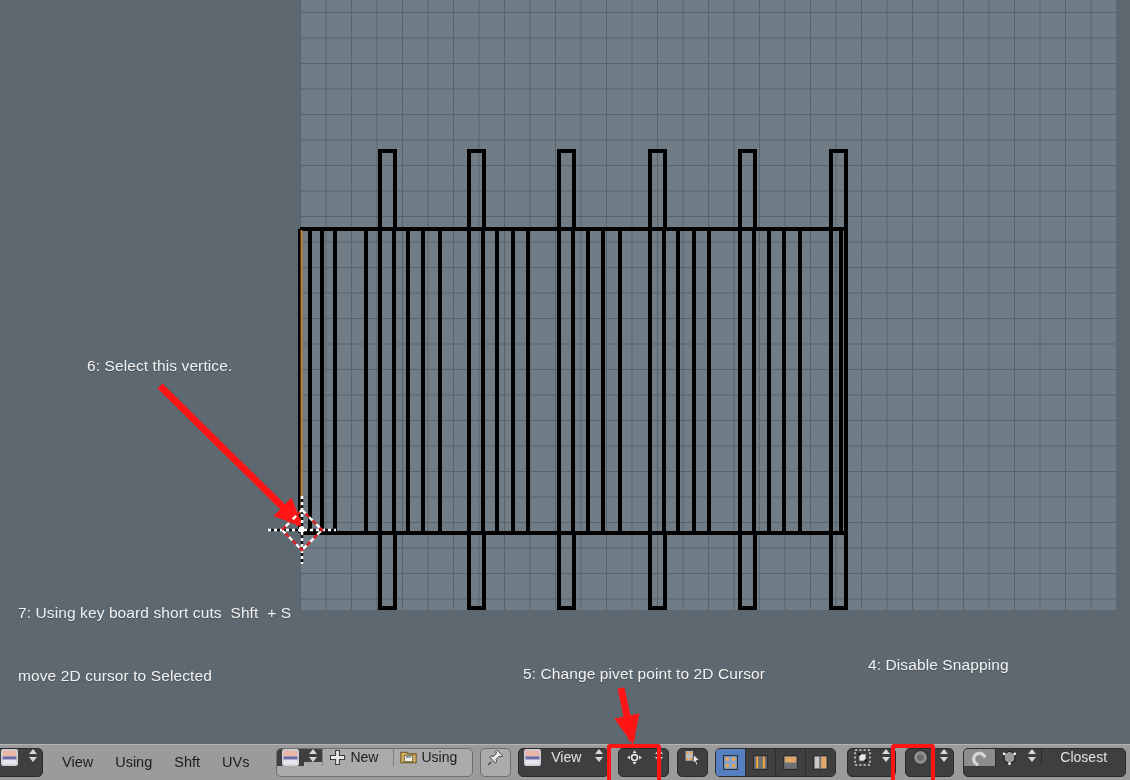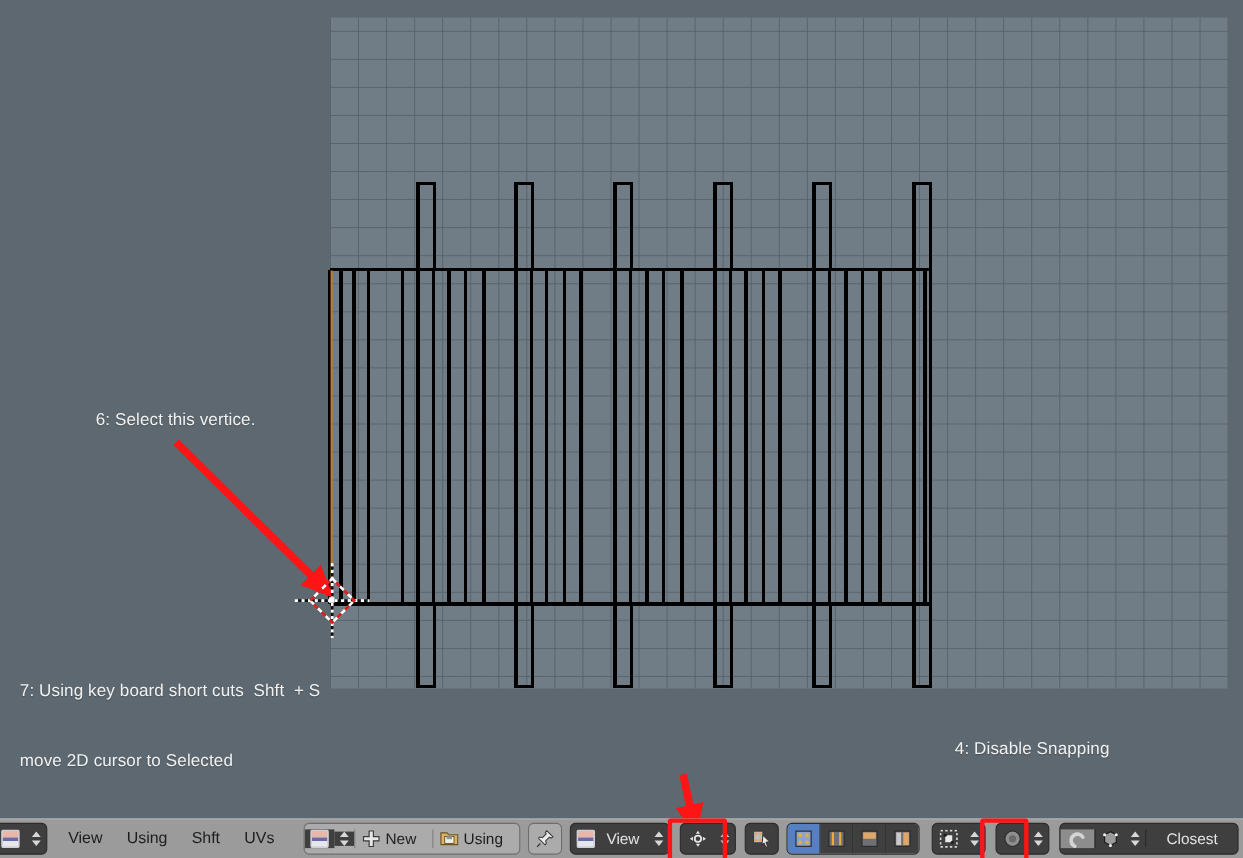--- a/index.html
+++ b/index.html
@@ -8,21 +8,20 @@
     background:#5d6870;
     font-family:"Liberation Sans", sans-serif;
     overflow:hidden;
     position:relative;
   }
   
   #uv-canvas{
     position:absolute;left:0;top:0;width:1130px;height:744px;
     background:#5d6870;
     overflow:hidden;
-    margin-top:16px;
   }
   #uv-image-area{
     position:absolute;
     left:300px;top:-90px;
     width:816px;height:700px;
     background:#707c86;
   }
   #uv-grid-minor{
     position:absolute;inset:0;
     background-image:
@@ -53,21 +52,21 @@
     display:flex;align-items:center;
     box-shadow:inset 0 1px 0 #b4b4b4;
   }
   .tb-gap{width:8px;height:1px;flex:0 0 auto;}
   .menu-txt{
     color:#1d1d1d;font-size:14.5px;padding:0 11px;line-height:36px;
     flex:0 0 auto;
   }
   
   .grp{
-    display:flex;align-items:center;height:27px;flex:0 0 auto;
+    display:flex;align-items:flex-start;height:27px;flex:0 0 auto;
     border-radius:5px;overflow:hidden;
     background:#3f3f3f;
     border:1px solid #2b2b2b;
   }
   .grp.light{background:#ababab;border-color:#6e6e6e;}
   .cell{
     display:flex;align-items:center;justify-content:center;
     padding:0 6px;position:relative;
   }
   .cell.sep{border-left:1px solid #2b2b2b;}
@@ -180,20 +179,21 @@
     </g>
   </svg>
 
   <div style="position:absolute;left:299px;top:527px;width:5px;height:5px;background:#ffffff;"></div>
 
   <div class="anno" id="anno-6">6: Select this vertice.</div>
   <div class="anno" id="anno-7">
     <div>7: Using key board short cuts  Shft  + S</div>
     <div style="">move 2D cursor to Selected</div>
   </div>
+  <div class="anno" id="anno-5">5: Change pivet point to 2D Cursor</div>
   <div class="anno" id="anno-4">4: Disable Snapping</div>
 </div>
 
 <div id="toolbar">
 
   <div class="grp" style="margin-left:-6px;">
     <div class="cell">
       <svg class="ico" viewBox="0 0 16 16">
           <rect x="0" y="0" width="16" height="16" rx="2" fill="#cfcfd6"></rect>
           <rect x="1.5" y="1.5" width="13" height="5.5" fill="#e8b7a8"></rect>

